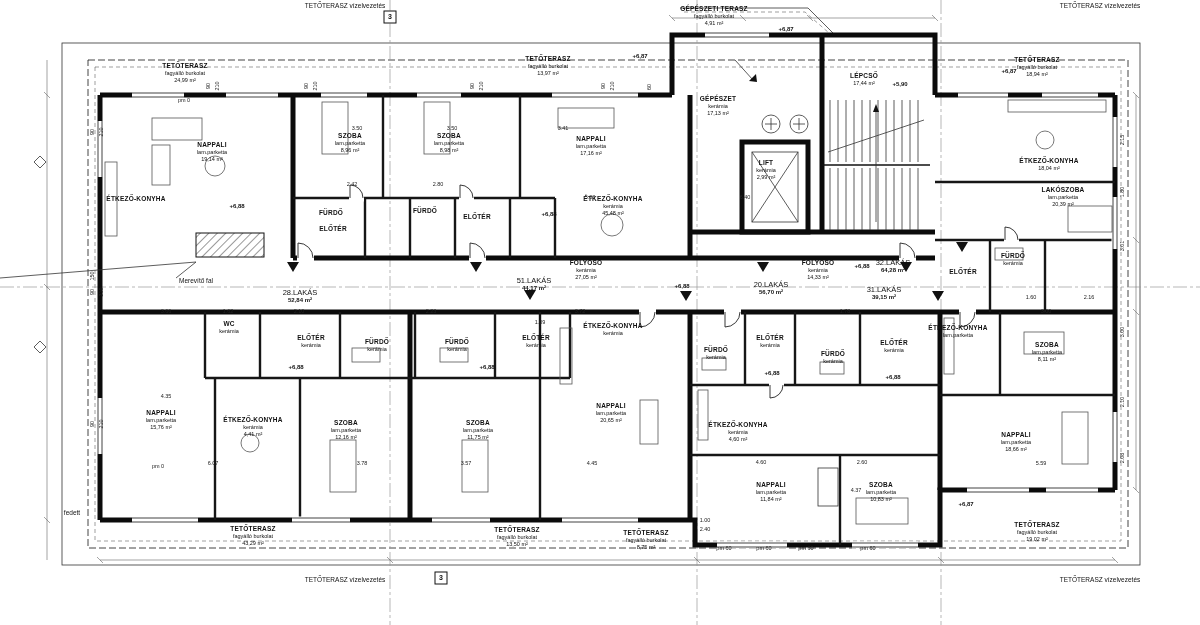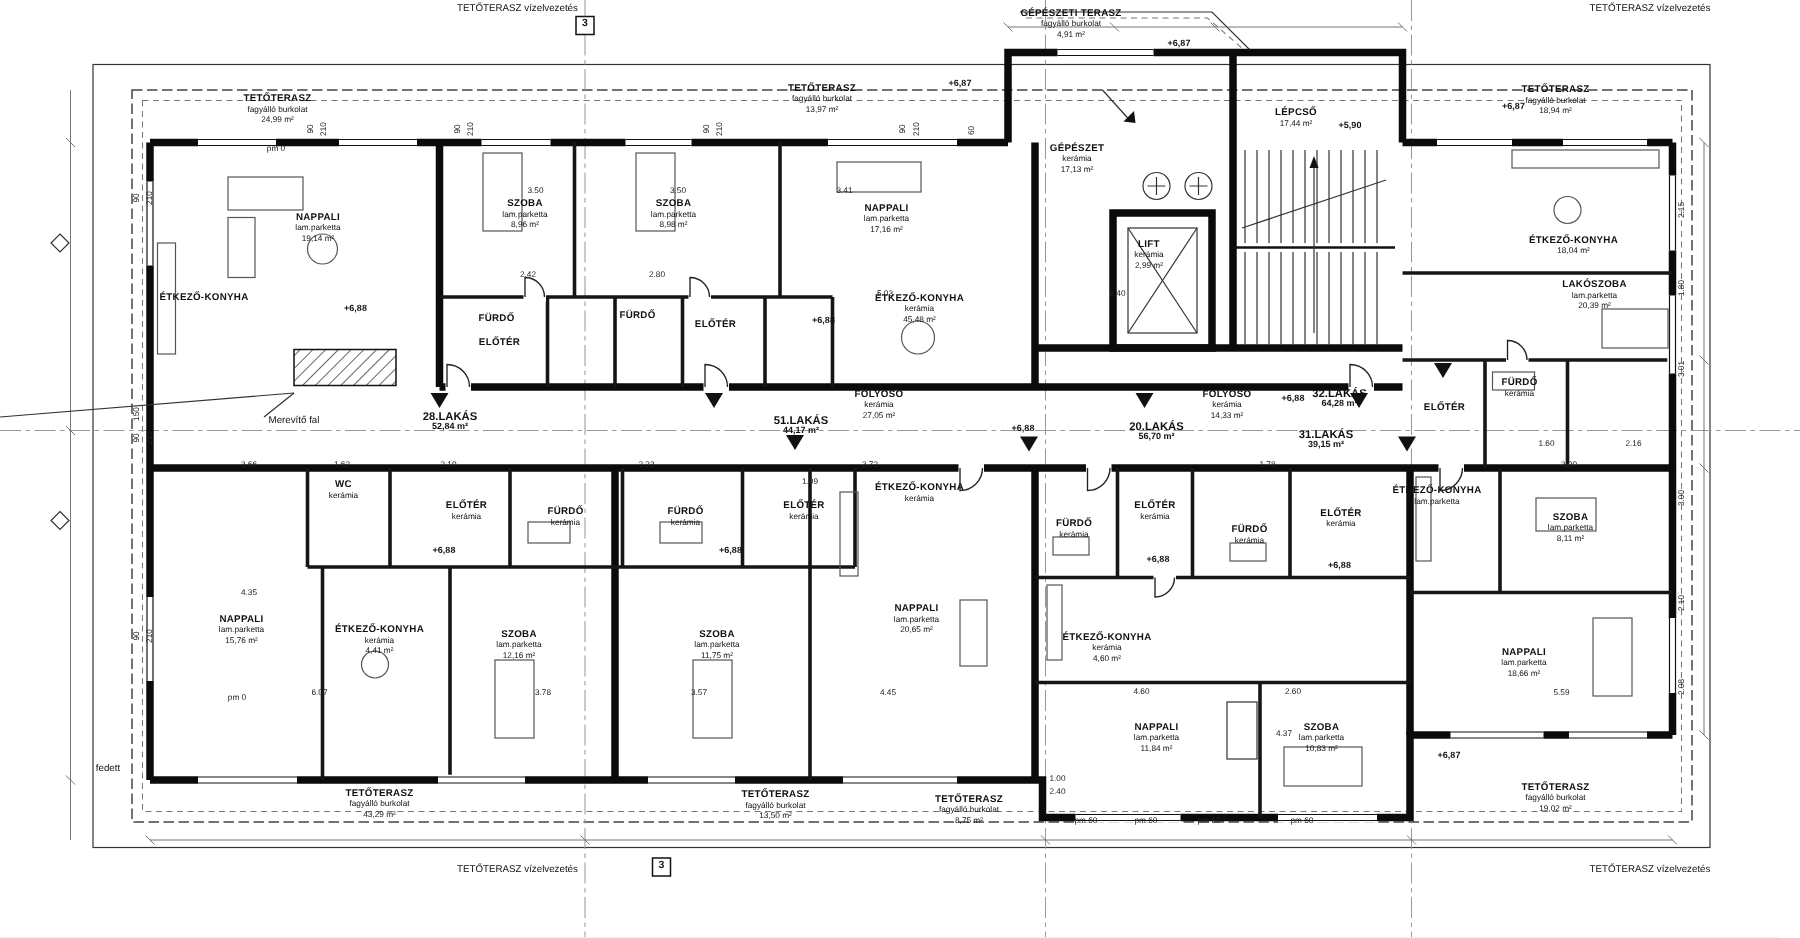--- a/index.html
+++ b/index.html
@@ -4,21 +4,21 @@
 <style>
   html,body{margin:0;padding:0;background:#e9e9e9;}
   #sheet{position:relative;width:1200px;height:625px;background:#ffffff;overflow:hidden;
          font-family:"Liberation Sans",sans-serif;color:#111;}
   #plan{position:absolute;left:0;top:0;}
   #label-layer{position:absolute;left:0;top:0;width:100%;height:100%;}
   .lbl{position:absolute;transform:translate(-50%,-50%);text-align:center;white-space:nowrap;line-height:1.22;}
   .lbl.rot{transform:translate(-50%,-50%) rotate(-90deg);}
   .room .main{font-size:6.5px;font-weight:bold;letter-spacing:.2px;}
   .room .sub{font-size:5.5px;}
-  .apt .main{font-size:7.5px;font-weight:bold;text-align:center;}
+  .apt .main{font-size:7.5px;font-weight:normal;text-align:center;}
   .apt .sub{font-size:6px;font-weight:bold;}
   .level{font-size:6px;font-weight:bold;}
   .anno{font-size:6.5px;}
   .dim{font-size:5.5px;color:#222;}
   .gridmark{width:11px;height:11px;border:1px solid #111;background:#fff;font-size:7px;font-weight:bold;
             display:flex;align-items:center;justify-content:center;}
   
   .w5{stroke:#0b0b0b;stroke-width:5;fill:none;}
   .w3{stroke:#161616;stroke-width:2.4;fill:none;}
   .thin{stroke:#333;stroke-width:0.8;fill:none;}
@@ -515,21 +515,21 @@
       <div class="lbl room" style="left: 881px; top: 492px;">
         <div class="main">SZOBA</div>
         <div class="sub">lam.parketta</div>
         <div class="sub">10,83 m²</div>
       </div>
       <div class="lbl room" style="left: 1016px; top: 442px;">
         <div class="main">NAPPALI</div>
         <div class="sub">lam.parketta</div>
         <div class="sub">18,66 m²</div>
       </div>
-      <div class="lbl apt" style="left: 300px; top: 281px;">
+      <div class="lbl apt" style="left: 300px; top: 296px;">
         <div class="main">28.LAKÁS</div>
         <div class="sub">52,84 m²</div>
       </div>
       <div class="lbl apt" style="left: 534px; top: 284px;">
         <div class="main">51.LAKÁS</div>
         <div class="sub">44,17 m²</div>
       </div>
       <div class="lbl apt" style="left: 771px; top: 288px;">
         <div class="main">20.LAKÁS</div>
         <div class="sub">56,70 m²</div>

